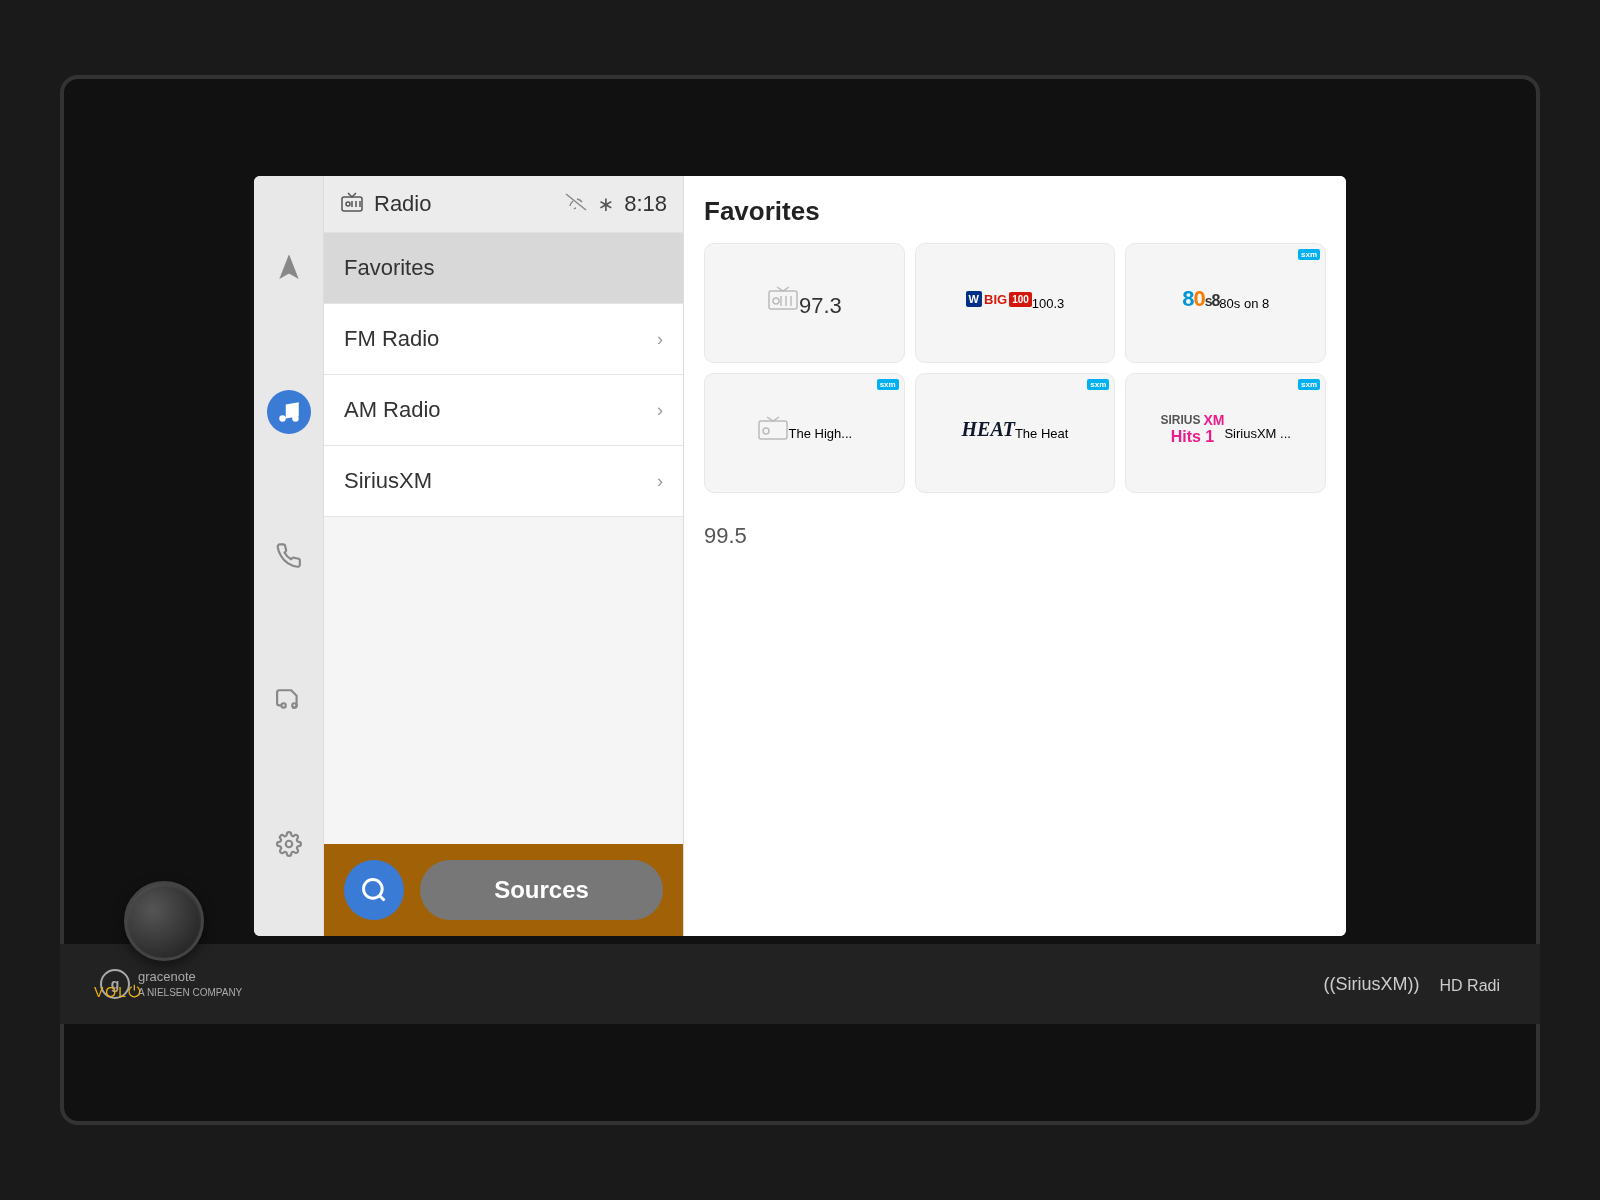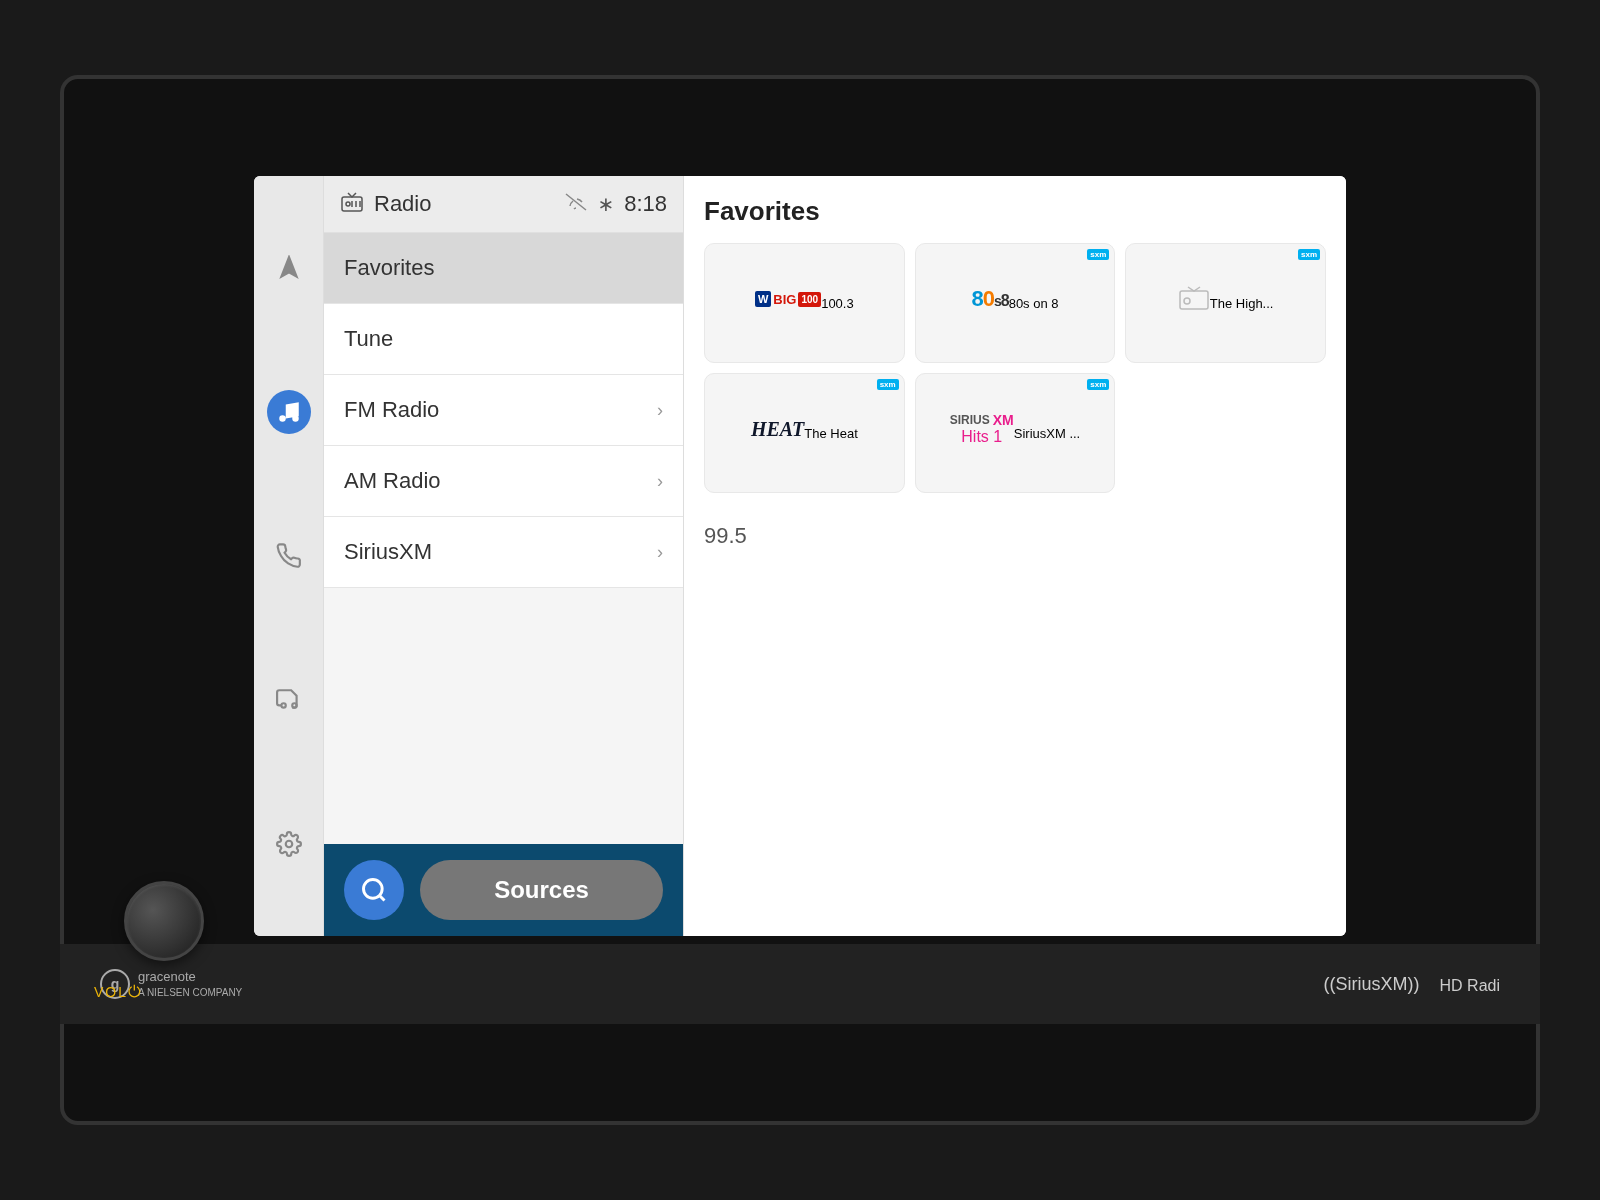--- a/index.html
+++ b/index.html
@@ -138,21 +138,21 @@
 
     .menu-item-arrow {
       color: #999;
       font-size: 18px;
     }
 
     .menu-bottom {
       display: flex;
       gap: 16px;
       padding: 16px 20px;
-      background: #0c4a6e;
+      background: #a16207;
     }
 
     .search-btn {
       width: 60px;
       height: 60px;
       border-radius: 50%;
       background: #3a7bd5;
       display: flex;
       align-items: center;
       justify-content: center;
@@ -434,23 +434,20 @@
           <span style="color:#555;font-size:20px;">∗</span>
           <span class="status-time">8:18</span>
         </div>
       </div>
 
       <div class="menu-items">
         <div class="menu-item">
           <span class="menu-item-label">Favorites</span>
         </div>
         <div class="menu-item" style="background:white;">
-          <span class="menu-item-label">Tune</span>
-        </div>
-        <div class="menu-item" style="background:white;">
           <span class="menu-item-label">FM Radio</span>
           <span class="menu-item-arrow">›</span>
         </div>
         <div class="menu-item" style="background:white;">
           <span class="menu-item-label">AM Radio</span>
           <span class="menu-item-arrow">›</span>
         </div>
         <div class="menu-item" style="background:white;">
           <span class="menu-item-label">SiriusXM</span>
           <span class="menu-item-arrow">›</span>
@@ -466,20 +463,33 @@
         </button>
         <button class="sources-btn">Sources</button>
       </div>
     </div>
 
     <div class="favorites-panel">
       <div class="favorites-title">Favorites</div>
 
       <div class="favorites-grid">
 
+        <div class="fav-card">
+          <span class="radio-icon-small">
+            <svg width="32" height="26" viewBox="0 0 32 26" fill="none" stroke="#bbb" stroke-width="1.5">
+              <rect x="2" y="6" width="28" height="18" rx="2"></rect>
+              <path d="M22 2l-6 4-6-4"></path>
+              <circle cx="9" cy="16" r="3"></circle>
+                <line x1="14" y1="11" x2="14" y2="21"></line>
+              <line x1="19" y1="11" x2="19" y2="21"></line>
+                <line x1="24" y1="11" x2="24" y2="21"></line>
+            </svg>
+          </span>
+          <span class="fav-card-freq">97.3</span>
+        </div>
 
         <div class="fav-card">
           <div class="fav-card-logo">
             <div class="logo-wbig">
               <span class="w-letter">W</span>
               <span class="big100" style="color:#d4170a;font-size:13px;font-weight:900;">BIG</span>
               <span style="background:#d4170a;color:white;font-size:10px;font-weight:900;padding:2px 3px;border-radius:2px;">100</span>
             </div>
           </div>
           <span class="fav-card-name">100.3</span>
@@ -513,21 +523,21 @@
           <span class="fav-card-name">The Heat</span>
         </div>
 
         <div class="fav-card">
           <div class="sxm-badge">sxm</div>
           <div class="fav-card-logo">
             <span style="display:flex;align-items:center;gap:3px;">
               <span style="font-size:12px;color:#555;font-weight:600;">SIRIUS</span>
               <span style="font-size:14px;color:#e91e8c;font-weight:900;">XM</span>
             </span>
-            <span style="font-size:16px;color:#e91e8c;font-weight:400;">Hits 1</span>
+            <span style="font-size:16px;color:#e91e8c;font-weight:700;">Hits 1</span>
           </div>
           <span class="fav-card-name">SiriusXM ...</span>
         </div>
 
       </div>
 
       <div class="freq-row">99.5</div>
     </div>
 
   </div>

